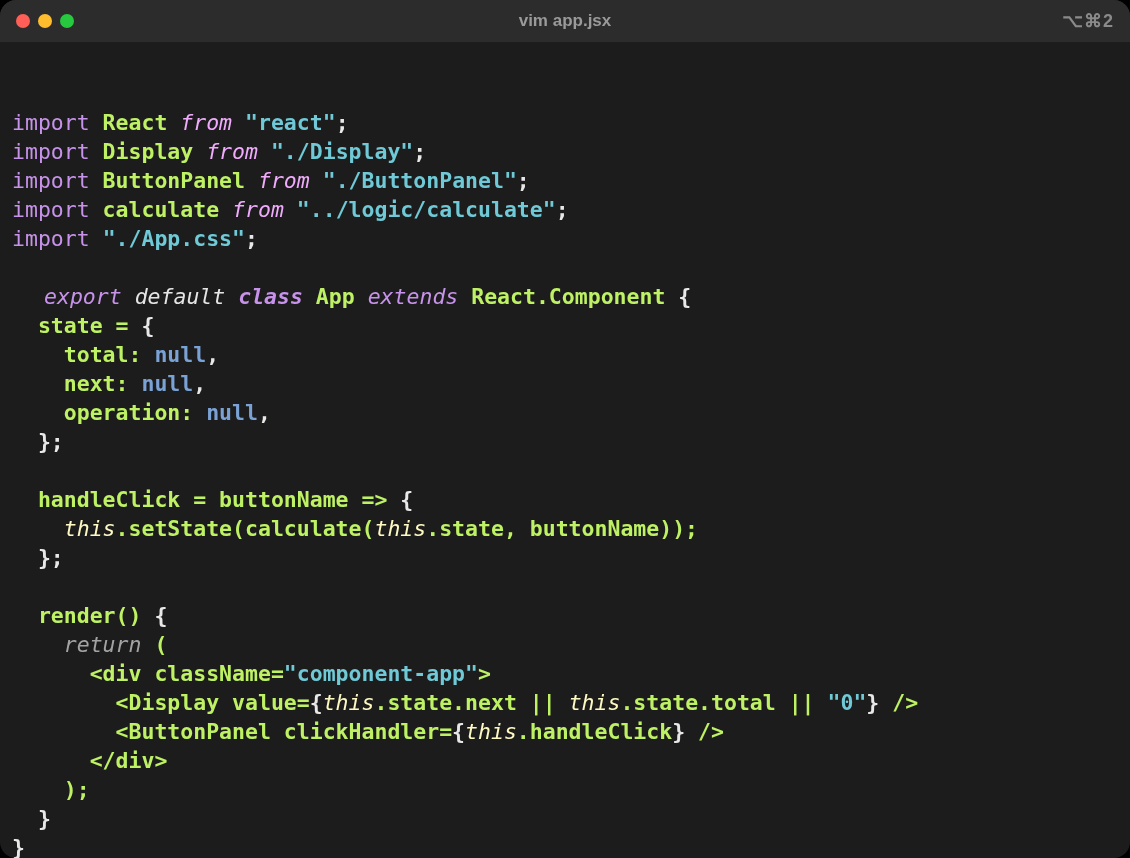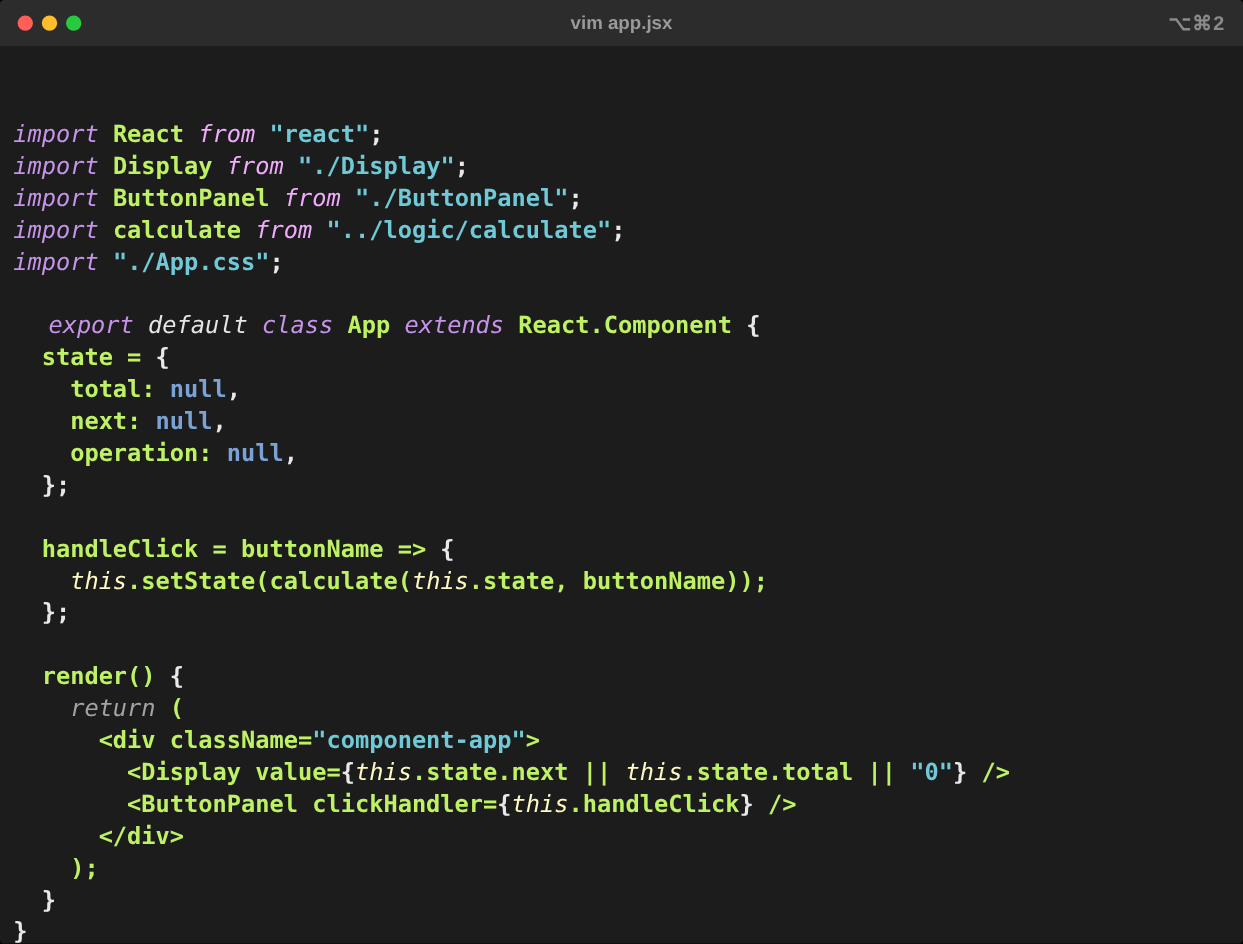--- a/index.html
+++ b/index.html
@@ -7,21 +7,21 @@
       background: #000;
       display: flex;
       align-items: flex-start;
       justify-content: center;
       font-family: 'SF Mono', 'Menlo', 'Monaco', 'Consolas', monospace;
     }
     .window {
       width: 1130px;
       height: 858px;
       background: #1c1c1c;
-      border-radius: 4px;
+      border-radius: 16px;
       overflow: hidden;
       box-shadow: 0 20px 60px rgba(0,0,0,0.5);
       display: flex;
       flex-direction: column;
     }
     .titlebar {
       height: 42px;
       background: #2c2c2c;
       display: flex;
       align-items: center;
@@ -66,24 +66,24 @@
       font-size: 21.5px;
       line-height: 1.35;
       color: #e8e8e8;
       overflow: hidden;
       font-weight: 600;
       white-space: pre;
       position: relative;
     }
     .code-line { white-space: pre; }
     
-    .kw-import { color: #c792ea; font-style: italic; font-weight: 500; }
+    .kw-import { color: #c792ea; font-weight: 500; }
     .kw-export { color: #c792ea; font-style: italic; font-weight: 500; margin-left: 32px; }
     .kw-default { color: #e5e5e5; font-style: italic; font-weight: 400; margin-top: 13px; }
-    .kw-class { color: #c792ea; font-style: italic; font-weight: 400; text-align: right; }
+    .kw-class { color: #c792ea; font-style: italic; font-weight: 700; text-align: right; }
     .kw-extends { color: #c792ea; font-style: italic; font-weight: 500; text-align: right; }
     .kw-from { color: #f0abfc; font-style: italic; font-weight: 500; }
     .kw-return { color: #a3a3a3; font-style: italic; font-weight: 500; }
     .kw-null { color: #7aa2d4; font-weight: 600; margin-top: 36px; }
     .kw-this { color: #fef9c3; font-style: italic; font-weight: 500; }
     .str { color: #6fc9d6; font-weight: 600; }
     .ident { color: #bef264; font-weight: 700; }
     .punct { color: #e8e8e8; font-weight: 700; }
     .brace { color: #e8e8e8; font-weight: 700; }
   </style>

